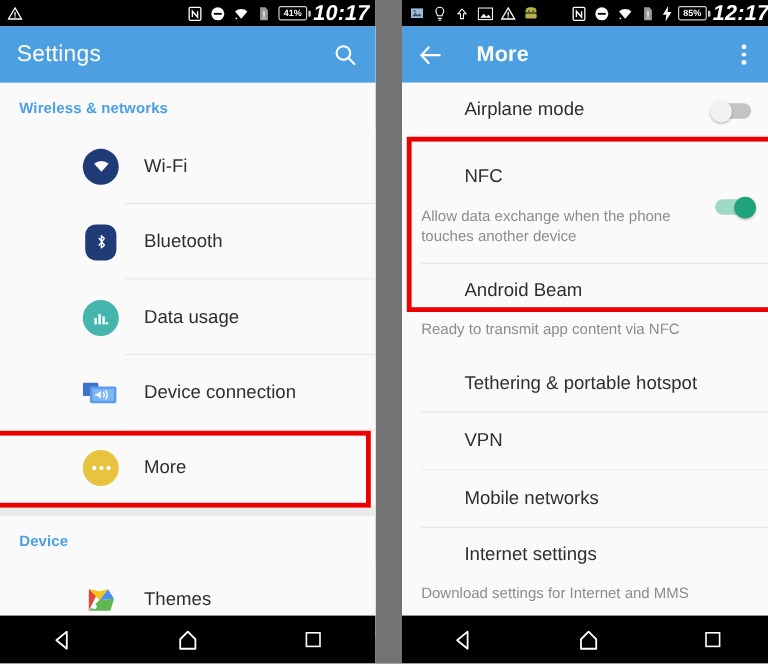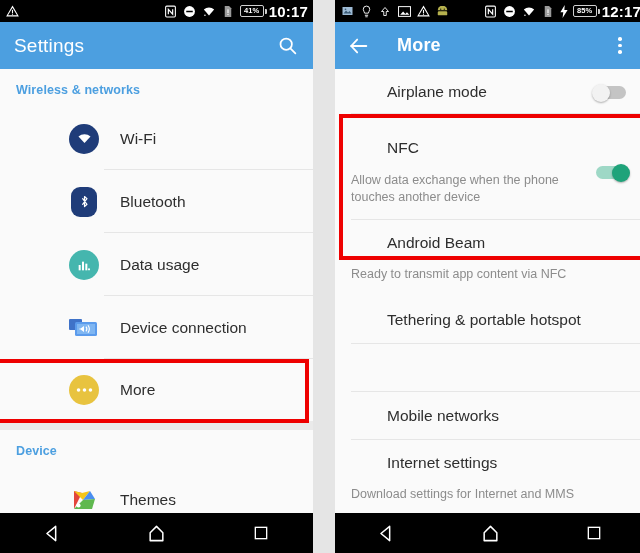--- a/index.html
+++ b/index.html
@@ -5,21 +5,21 @@
   * { box-sizing: border-box; margin: 0; padding: 0; }
   html, body {
     width: 640px; height: 553px;
     background: #c9c9c9;
     font-family: "Liberation Sans", sans-serif;
     overflow: hidden;
   }
   .stage {
     position: relative;
     width: 640px; height: 553px;
-    background: #e5e5e5;
+    background: #737373;
   }
 
   
   .phone {
     position: absolute;
     top: 0;
     width: 313px;
     height: 553px;
     background: #fafafa;
     overflow: hidden;
@@ -35,22 +35,22 @@
     align-items: center;
     padding: 0 5px;
     color: #fff;
   }
   .sb-left { display: flex; align-items: center; gap: 5px; }
   .sb-right { display: flex; align-items: center; gap: 5px; margin-left: auto; }
   .sb-ic { display: inline-flex; align-items: center; justify-content: center;
            width: 14px; height: 14px; }
   .sb-ic svg { display: block; }
   .sb-clock {
-    font-size: 15px; font-weight: bold; letter-spacing: .2px;
-    color: #fff; line-height: 1;
+    font-size: 18px; font-weight: bold; letter-spacing: .2px;
+    color: #fff; line-height: 1; font-style: italic;
   }
   .batt {
     position: relative; width: 24px; height: 12px;
     border: 1.5px solid #cfcfcf; border-radius: 2px;
     display: flex; align-items: center; justify-content: center;
   }
   .batt::after {
     content: ""; position: absolute; right: -4px; top: 3px;
     width: 2px; height: 5px; background: #cfcfcf; border-radius: 0 1px 1px 0;
   }
@@ -457,20 +457,23 @@
       </div>
 
       <div class="rrow" style="min-height:48px;">
         <div class="txt">
           <div class="t1">Tethering &amp; portable hotspot</div>
         </div>
         <div class="rdiv"></div>
       </div>
 
       <div class="rrow" style="min-height:48px;">
+        <div class="txt">
+          <div class="t1">VPN</div>
+        </div>
         <div class="rdiv"></div>
       </div>
 
       <div class="rrow" style="min-height:48px;">
         <div class="txt">
           <div class="t1">Mobile networks</div>
         </div>
         <div class="rdiv"></div>
       </div>
 

